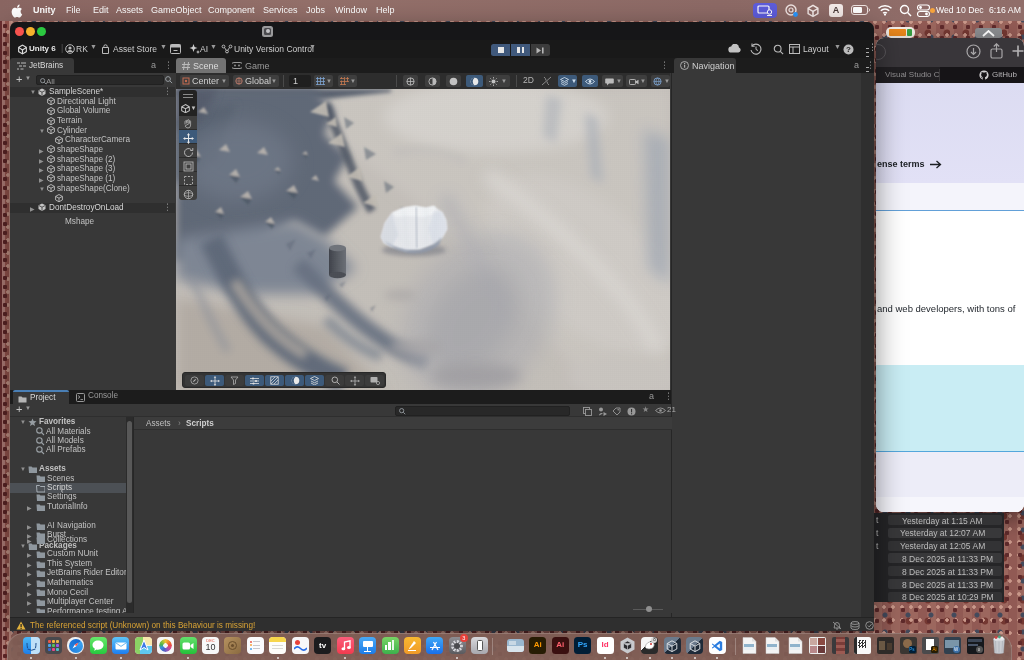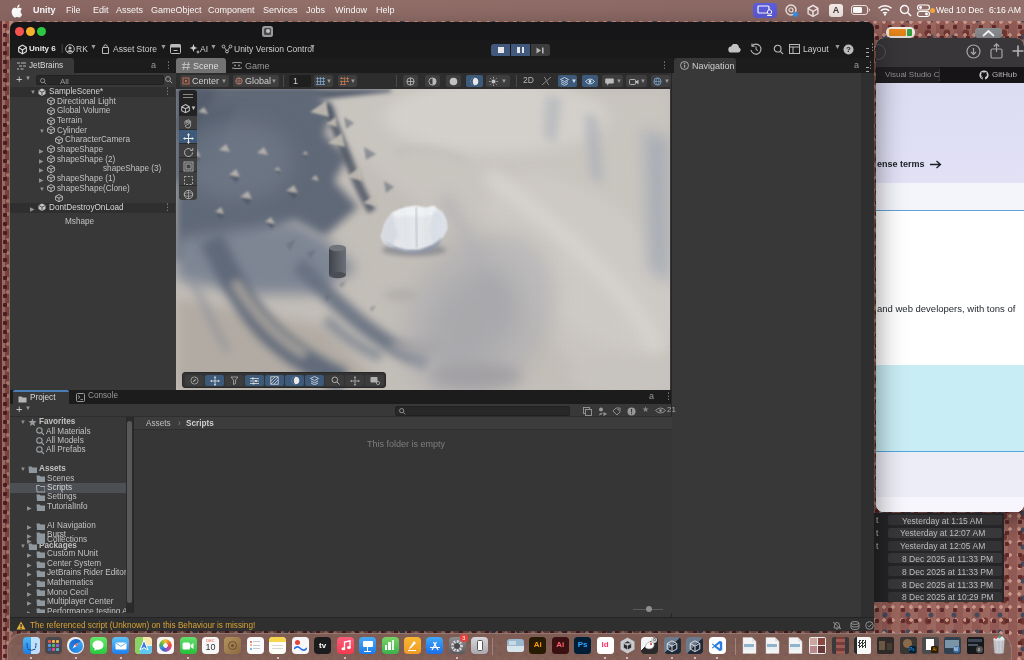--- a/index.html
+++ b/index.html
@@ -273,21 +273,21 @@
       <span class="abs" style="left:141px;top:2px;color:#999;font-size:9px;">a</span>
       <span class="abs" style="left:154px;top:2px;color:#999;font-size:9px;">⋮</span>
 
       <div class="abs" style="left:0;top:15px;width:165px;height:14px;background:#383838;">
         <span class="abs" style="left:6px;top:0px;color:#c8c8c8;font-size:11px;">+</span>
         <span class="abs" style="left:15px;top:2px;color:#999;font-size:6px;">▼</span>
         <div class="abs" style="left:26px;top:2px;width:128px;height:10px;background:#282828;border:1px solid #212121;border-radius:2px;">
           <svg class="abs" style="left:3px;top:2px" width="7" height="7" viewBox="0 0 9 9">
               <use href="#usearch"></use>
             </svg>
-          <span class="abs" style="left:23px;top:0.5px;color:#9a9a9a;font-size:8px;">All</span>
+          <span class="abs" style="left:9px;top:0.5px;color:#9a9a9a;font-size:8px;">All</span>
         </div>
         <svg class="abs" style="left:155px;top:3px" width="8" height="8" viewBox="0 0 9 9">
             <use href="#usearch"></use>
           </svg>
       </div>
       <div id="htree" class="abs" style="left:0;top:29px;width:165px;height:303px;background:#383838;">
       <div class="hrow" style="top:0.0px;background:#2f2f2f;">
             <span class="harw" style="left:20px;">▼</span>
             <svg class="cube" style="left:28px;" width="8" height="8" viewBox="0 0 8 8">
               <use href="#ulogo"></use>
@@ -338,21 +338,21 @@
             <svg class="cube" style="left:37px;" width="8" height="8" viewBox="0 0 8 8">
               <use href="#ucube"></use>
             </svg>
             <span class="htxt" style="left:47px;color:#c2c2c2;">shapeShape (2)</span>
           </div>
       <div class="hrow" style="top:77.2px;">
             <span class="harw" style="left:29px;">▶</span>
             <svg class="cube" style="left:37px;" width="8" height="8" viewBox="0 0 8 8">
               <use href="#ucube"></use>
             </svg>
-            <span class="htxt" style="left:47px;color:#c2c2c2;margin-left:46px;">shapeShape (3)</span>
+            <span class="htxt" style="left:47px;color:#c2c2c2;">shapeShape (3)</span>
           </div>
       <div class="hrow" style="top:86.9px;">
             <span class="harw" style="left:29px;">▶</span>
             <svg class="cube" style="left:37px;" width="8" height="8" viewBox="0 0 8 8">
               <use href="#ucube"></use>
             </svg>
             <span class="htxt" style="left:47px;color:#c2c2c2;">shapeShape (1)</span>
           </div>
       <div class="hrow" style="top:96.5px;">
             <span class="harw" style="left:29px;">▼</span>
@@ -918,21 +918,21 @@
             <svg class="cube" style="left:26px;" width="9" height="9" viewBox="0 0 9 9">
               <use href="#ufolder"></use>
             </svg>
             <span class="htxt" style="left:37px;color:#c2c2c2;">Custom NUnit</span>
           </div>
       <div class="prow" style="top:142.2px;">
             <span class="harw" style="left:17px;">▶</span>
             <svg class="cube" style="left:26px;" width="9" height="9" viewBox="0 0 9 9">
               <use href="#ufolder"></use>
             </svg>
-            <span class="htxt" style="left:37px;color:#c2c2c2;">Center System</span>
+            <span class="htxt" style="left:37px;color:#c2c2c2;">This System</span>
           </div>
       <div class="prow" style="top:151.2px;">
             <span class="harw" style="left:17px;">▶</span>
             <svg class="cube" style="left:26px;" width="9" height="9" viewBox="0 0 9 9">
               <use href="#ufolder"></use>
             </svg>
             <span class="htxt" style="left:37px;color:#c2c2c2;">JetBrains Rider Editor</span>
           </div>
       <div class="prow" style="top:161.2px;">
             <span class="harw" style="left:17px;">▶</span>
@@ -966,23 +966,20 @@
 
       <div class="abs" style="left:116px;top:27px;width:7px;height:196px;background:#2b2b2b;">
           <div class="abs" style="left:1px;top:4px;width:5px;height:182px;background:#585858;border-radius:3px;"></div>
         </div>
 
       <div class="abs" style="left:123px;top:27px;width:538px;height:196px;background:#383838;border-left:1px solid #272727;">
         <div class="abs" style="left:0;top:0;width:538px;height:13px;background:#3c3c3c;border-bottom:1px solid #2e2e2e;">
           <span class="abs" style="left:12px;top:1.5px;color:#c0c0c0;">Assets</span>
           <span class="abs" style="left:44px;top:1.5px;color:#888;">›</span>
           <span class="abs" style="left:52px;top:1.5px;color:#d0d0d0;font-weight:bold;">Scripts</span>
-        </div>
-        <div class="abs" style="left:0;top:13px;width:538px;height:170px;background:#363636;">
-          <span class="abs" style="left:233px;top:9px;color:#7e7e7e;font-size:9px;">This folder is empty</span>
         </div>
         <div class="abs" style="left:0;top:183px;width:538px;height:13px;background:#383838;">
           <div class="abs" style="left:499px;top:8.5px;width:30px;height:1.5px;background:#5a5a5a;"></div>
           <div class="abs" style="left:512px;top:6px;width:6px;height:6px;border-radius:50%;background:#8f8f8f;"></div>
         </div>
       </div>
     </div>
 
     <div class="abs" style="left:0;top:595px;width:864px;height:14px;background:#2f2f2f;border-top:1px solid #242424;">
       <svg class="abs" style="left:6px;top:3px" width="10" height="9" viewBox="0 0 10 9">

